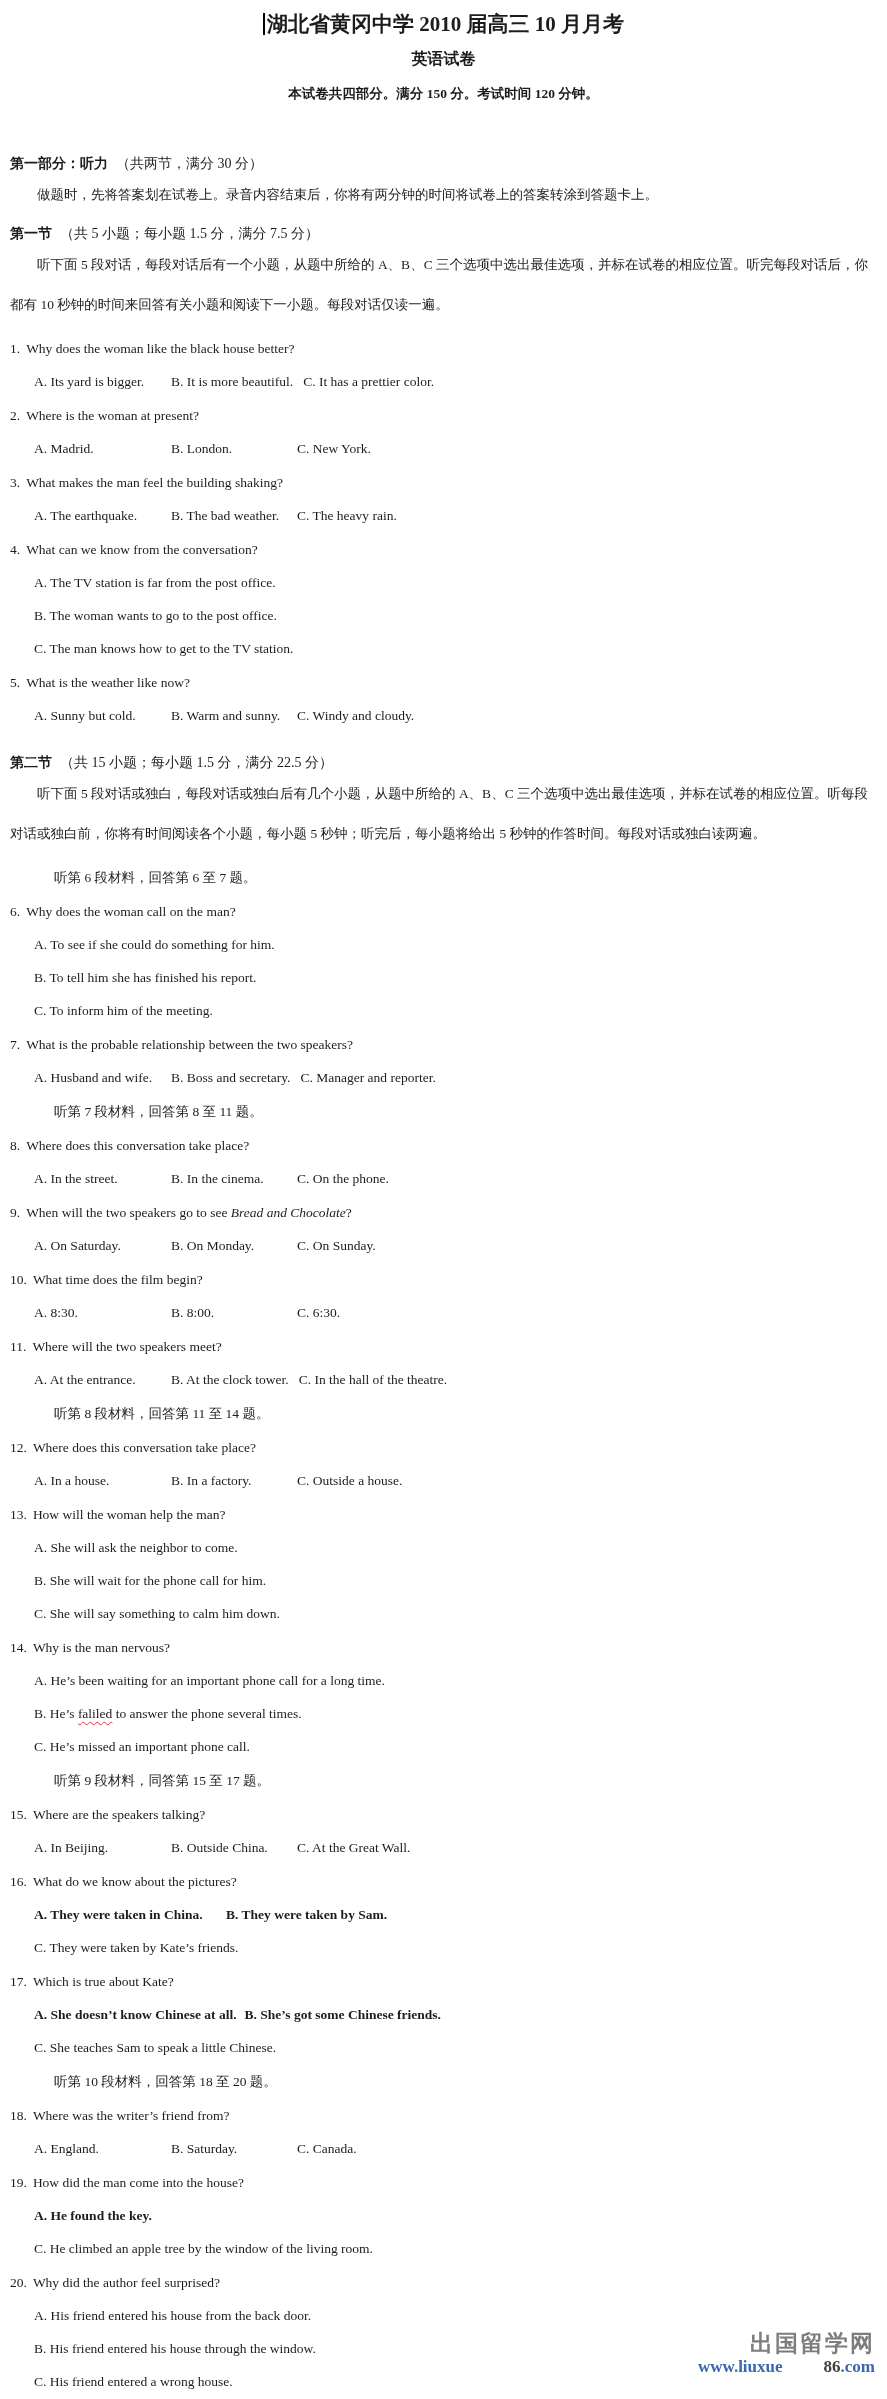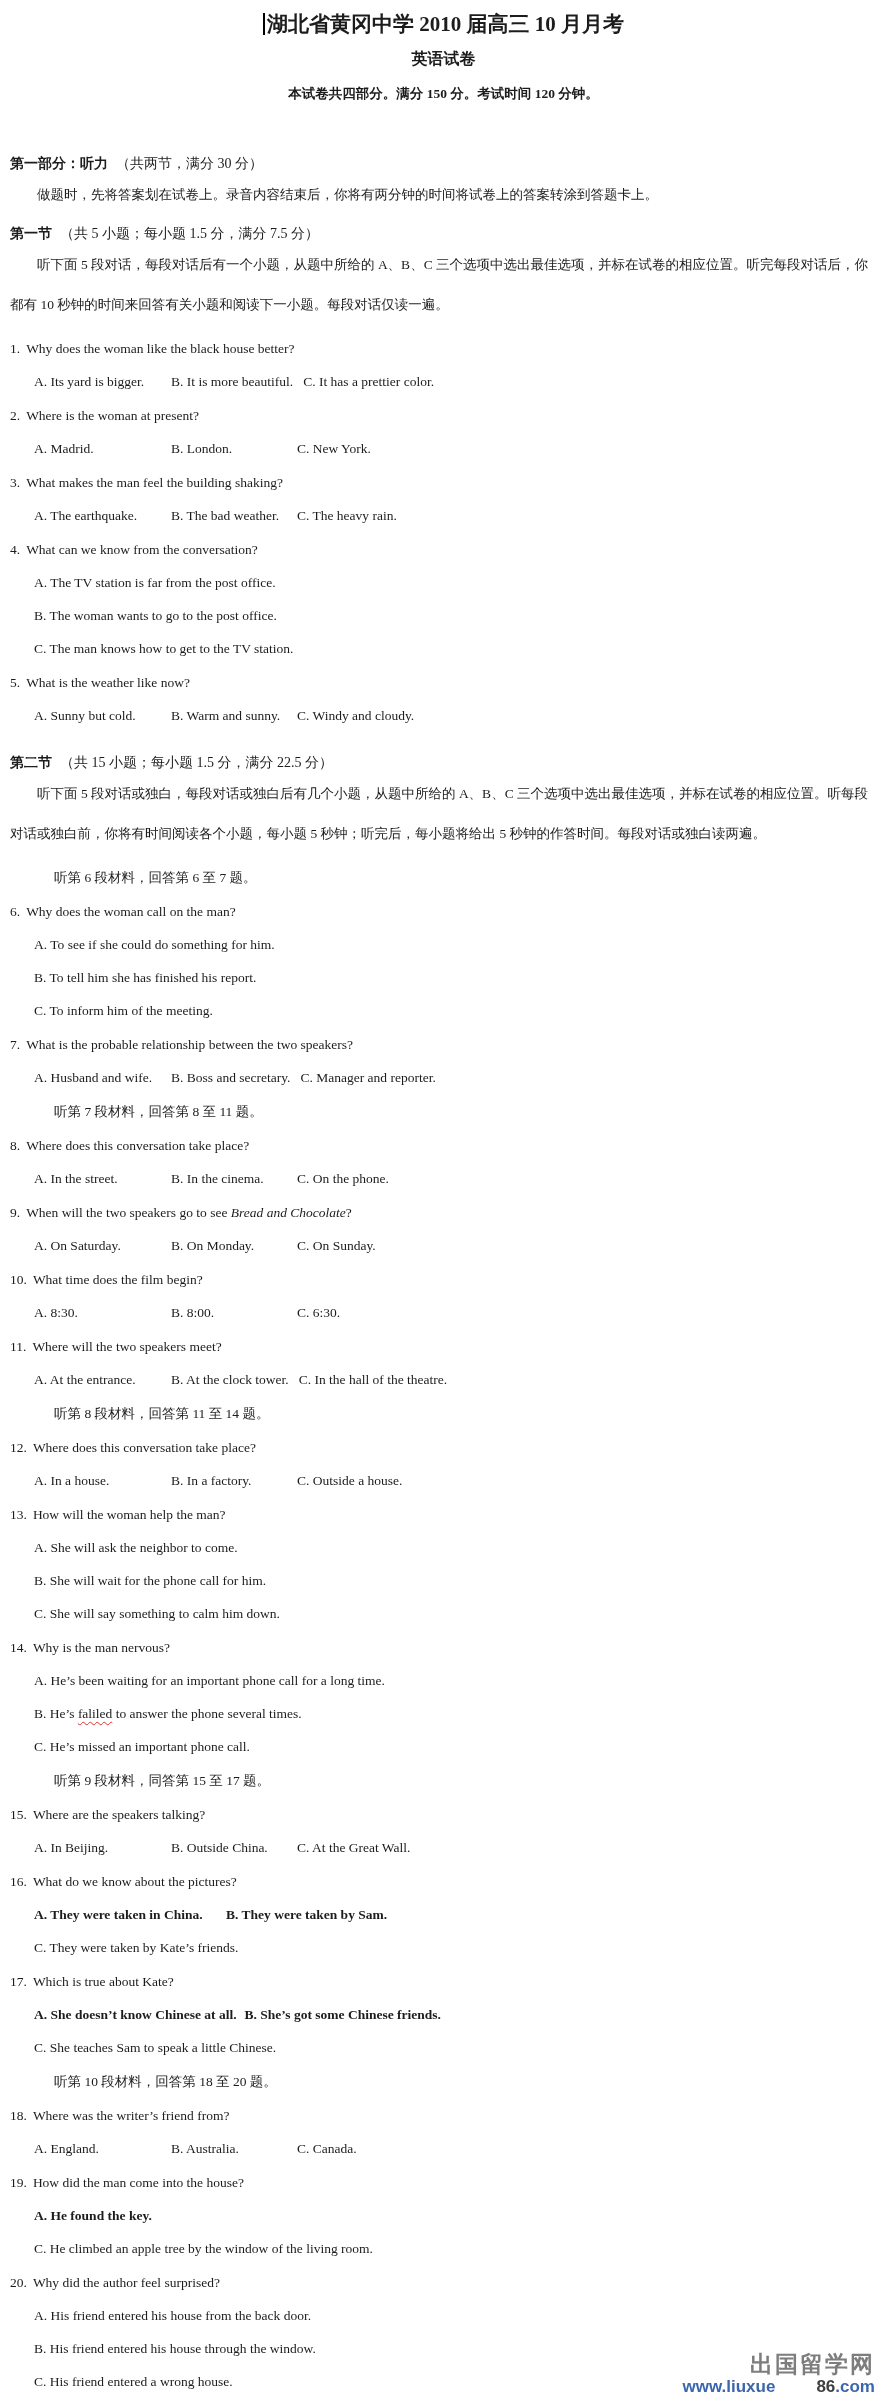--- a/index.html
+++ b/index.html
@@ -20,21 +20,21 @@
   .para{line-height:40px;text-indent:2em;margin:0;}
   .note{margin-top:13px;line-height:21px;padding-left:44px;}
   .qline{margin-top:13px;line-height:21px;}
   .qnum{margin-right:6px;}
   .opt-row{margin-top:12px;line-height:21px;padding-left:24px;}
   .cols3{display:grid;grid-template-columns:minmax(127px,max-content) minmax(116px,max-content) auto;column-gap:10px;}
   .cols2{display:grid;grid-template-columns:minmax(184px,max-content) auto;column-gap:8px;font-weight:bold;}
   .italic{font-style:italic;}
   .squiggle{text-decoration:underline wavy #e03131 1px;text-underline-offset:3px;}
   .gap{height:18px;}
-  .watermark{position:absolute;right:12px;bottom:2px;text-align:right;font-family:Liberation Sans, sans-serif;}
+  .watermark{position:absolute;right:12px;bottom:22px;text-align:right;font-family:Liberation Serif, serif;}
   .wm-name{font-size:23px;font-weight:bold;color:#7d7d7d;letter-spacing:2px;line-height:26px;}
   .wm-url{font-size:17px;font-weight:bold;color:#3a67ae;line-height:20px;}
   .wm-red{color:#404040;padding-left:41px;}
 </style>
 </head>
 <body>
 
 <div class="page">
   <div class="title-line">
     <span class="cursor"></span><span>湖北省黄冈中学 2010 届高三 10 月月考</span>
@@ -180,21 +180,21 @@
           <span><span>A. She doesn’t know Chinese at all.</span></span>
           <span><span>B. She’s got some Chinese friends.</span></span>
         </div>
         <div class="opt-row"><span><span>C. She teaches Sam to speak a little Chinese.</span></span></div>
       </div>
       <div class="note">听第 10 段材料，回答第 18 至 20 题。</div>
       <div class="question">
         <div class="qline"><span class="qnum">18.</span><span><span>Where was the writer’s friend from?</span></span></div>
         <div class="opt-row cols3">
           <span><span>A. England.</span></span>
-          <span><span>B. Australia.</span></span>
+          <span><span>B. Saturday.</span></span>
           <span><span>C. Canada.</span></span>
         </div>
       </div>
       <div class="question">
         <div class="qline"><span class="qnum">19.</span><span><span>How did the man come into the house?</span></span></div>
         <div class="opt-row cols2">
           <span><span>A. He found the key.</span></span>
         </div>
         <div class="opt-row"><span><span>C. He climbed an apple tree by the window of the living room.</span></span></div>
       </div>

